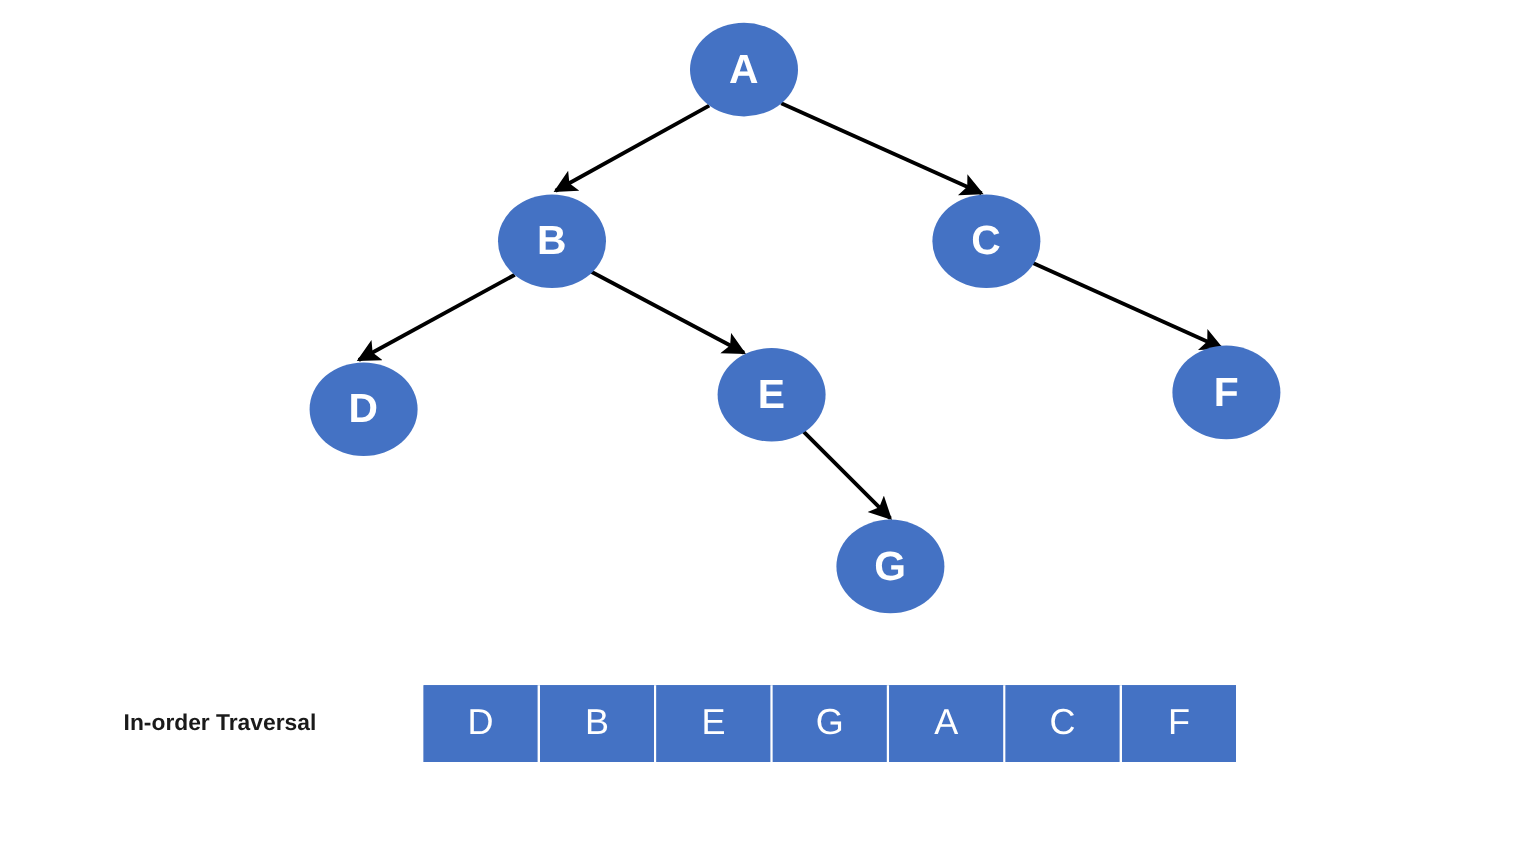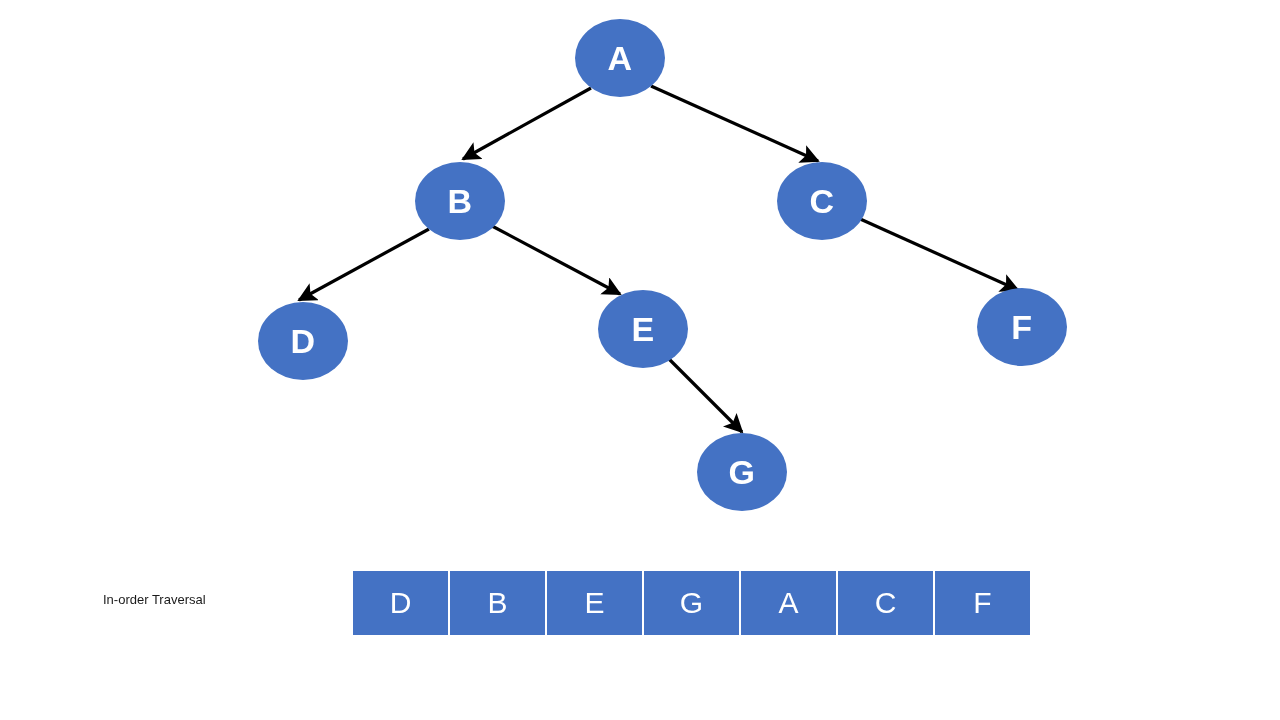--- a/index.html
+++ b/index.html
@@ -41,22 +41,22 @@
     letter-spacing: 0.5px;
     box-sizing: border-box;
   }
   .traversal-row {
     position: absolute;
     display: flex;
     align-items: center;
   }
   .traversal-label {
     font-family: "Liberation Sans", sans-serif;
-    font-weight: normal;
-    font-size: 13px;
+    font-weight: bold;
+    font-size: 19px;
     color: #1a1a1a;
     white-space: nowrap;
   }
   .traversal-bar {
     position: absolute;
     display: flex;
     background: #4472C4;
     box-sizing: border-box;
   }
   .traversal-cell {

